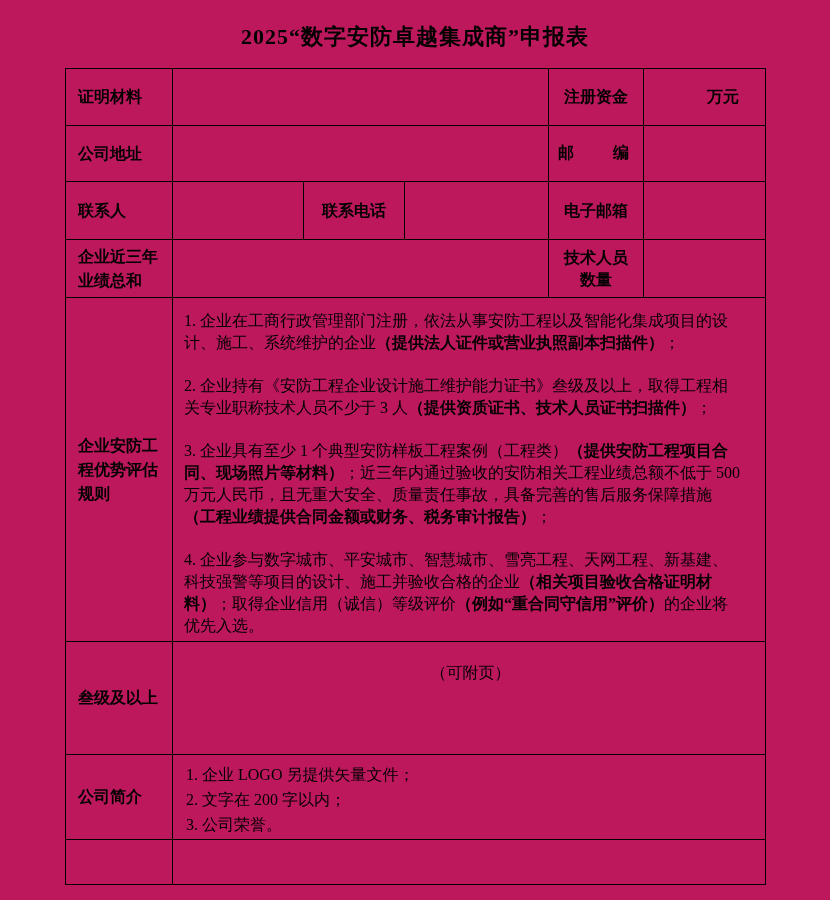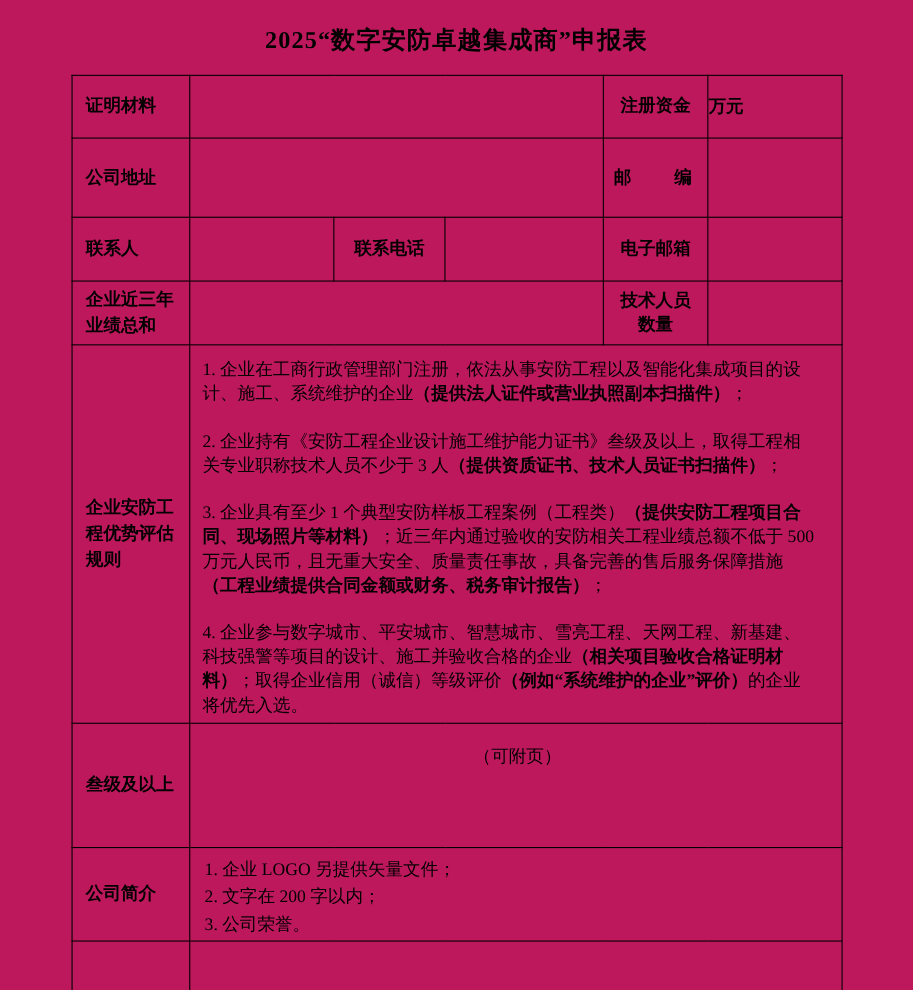--- a/index.html
+++ b/index.html
@@ -38,20 +38,21 @@
     line-height:24px;
   }
   td.labc{
     font-weight:bold;
     text-align:center;
     line-height:22px;
   }
   td.fill{}
   td.unitcell{
     font-weight:bold;
+    text-align:right;
     padding-right:26px;
   }
   .zipwrap{
     display:flex;
     justify-content:space-between;
     padding:0 14px 0 9px;
     font-weight:bold;
   }
   td.rules{
     vertical-align:top;
@@ -92,21 +93,21 @@
 
     <tbody>
         <tr style="height:57px">
       <td class="lab">证明材料</td>
       <td class="fill" colspan="3"></td>
       <td class="labc">注册资金</td>
       <td class="unitcell"><span>万元</span></td>
     </tr>
 
 
-    <tr style="height:72px">
+    <tr style="height:56px">
       <td class="lab">公司地址</td>
       <td class="fill" colspan="3"></td>
       <td>
         <div class="zipwrap">
           <span>邮</span>
           <span>编</span>
         </div>
       </td>
       <td class="fill"></td>
     </tr>
@@ -129,21 +130,21 @@
       </td>
       <td class="fill"></td>
     </tr>
 
     <tr style="height:344px">
       <td class="lab">企业安防工程优势评估规则</td>
       <td class="rules" colspan="5">
         <p><span>1. 企业在工商行政管理部门注册，依法从事安防工程以及智能化集成项目的设计、施工、系统维护的企业</span><span class="b">（提供法人证件或营业执照副本扫描件）</span><span>；</span></p>
         <p><span>2. 企业持有《安防工程企业设计施工维护能力证书》叁级及以上，取得工程相关专业职称技术人员不少于 3 人</span><span class="b">（提供资质证书、技术人员证书扫描件）</span><span>；</span></p>
         <p><span>3. 企业具有至少 1 个典型安防样板工程案例（工程类）</span><span class="b">（提供安防工程项目合同、现场照片等材料）</span><span>；近三年内通过验收的安防相关工程业绩总额不低于 500 万元人民币，且无重大安全、质量责任事故，具备完善的售后服务保障措施</span><span class="b">（工程业绩提供合同金额或财务、税务审计报告）</span><span>；</span></p>
-        <p><span>4. 企业参与数字城市、平安城市、智慧城市、雪亮工程、天网工程、新基建、科技强警等项目的设计、施工并验收合格的企业</span><span class="b">（相关项目验收合格证明材料）</span><span>；取得企业信用（诚信）等级评价</span><span class="b">（例如“系统维护的企业”评价）</span><span>的企业将优先入选。</span></p>
+        <p><span>4. 企业参与数字城市、平安城市、智慧城市、雪亮工程、天网工程、新基建、科技强警等项目的设计、施工并验收合格的企业</span><span class="b">（相关项目验收合格证明材料）</span><span>；取得企业信用（诚信）等级评价</span><span class="b">（例如“重合同守信用”评价）</span><span>的企业将优先入选。</span></p>
       </td>
     </tr>
 
     <tr style="height:113px">
       <td class="lab">叁级及以上</td>
       <td class="notecell" colspan="5">
         <span>（可附页）</span>
       </td>
     </tr>
 

